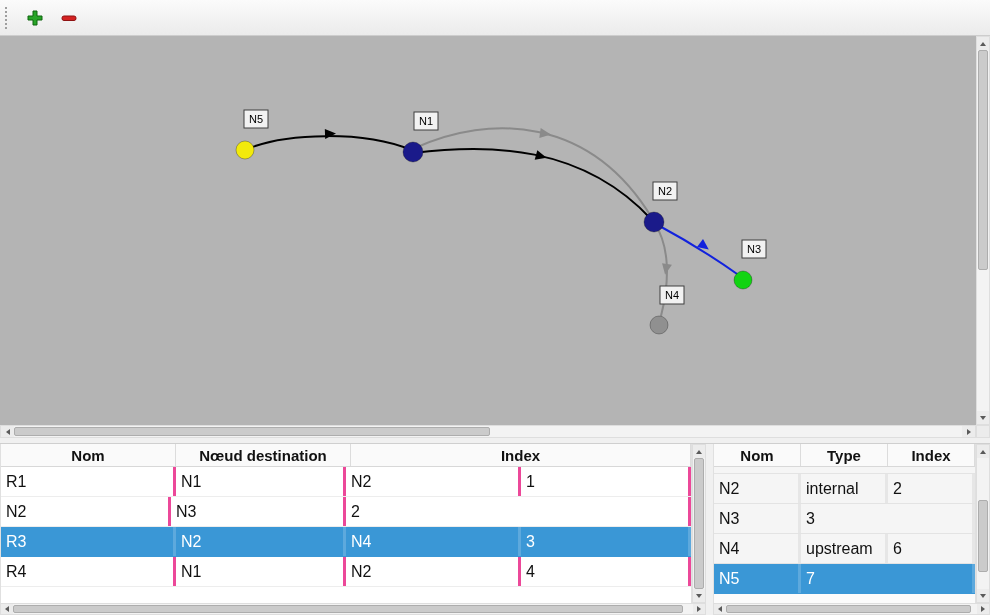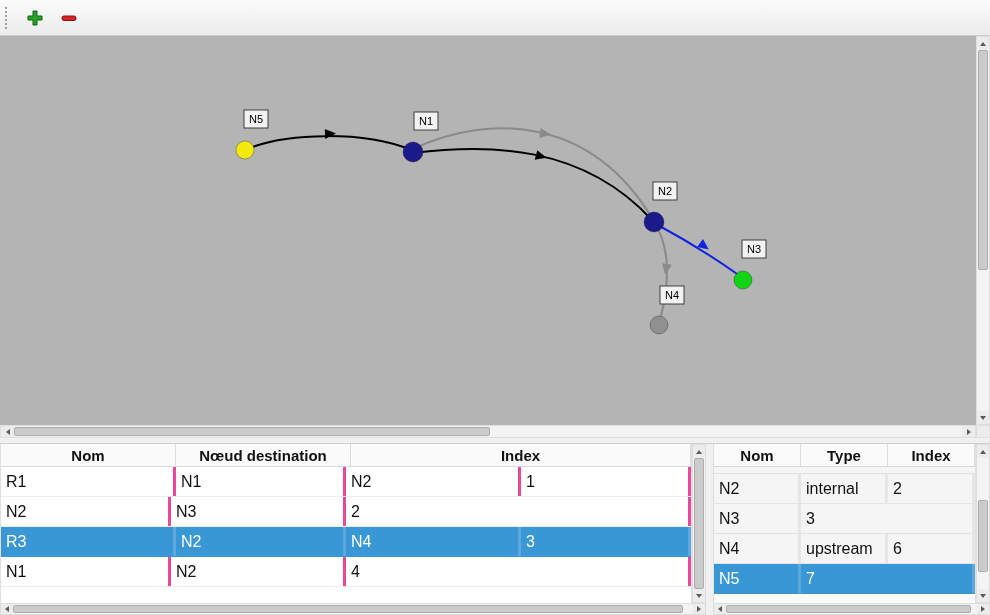--- a/index.html
+++ b/index.html
@@ -163,20 +163,21 @@
               <div class="td c2">N3</div>
               <div class="td c3">2</div>
             </div>
             <div class="tr selected">
               <div class="td c0">R3</div>
               <div class="td c1">N2</div>
               <div class="td c2">N4</div>
               <div class="td c3">3</div>
             </div>
             <div class="tr">
+              <div class="td c0">R4</div>
               <div class="td c1">N1</div>
               <div class="td c2">N2</div>
               <div class="td c3">4</div>
             </div>
           </div>
       </div>
       <div class="vscroll table-vs">
         <div class="sb-btn">
             <div class="arr up"></div>
           </div>

